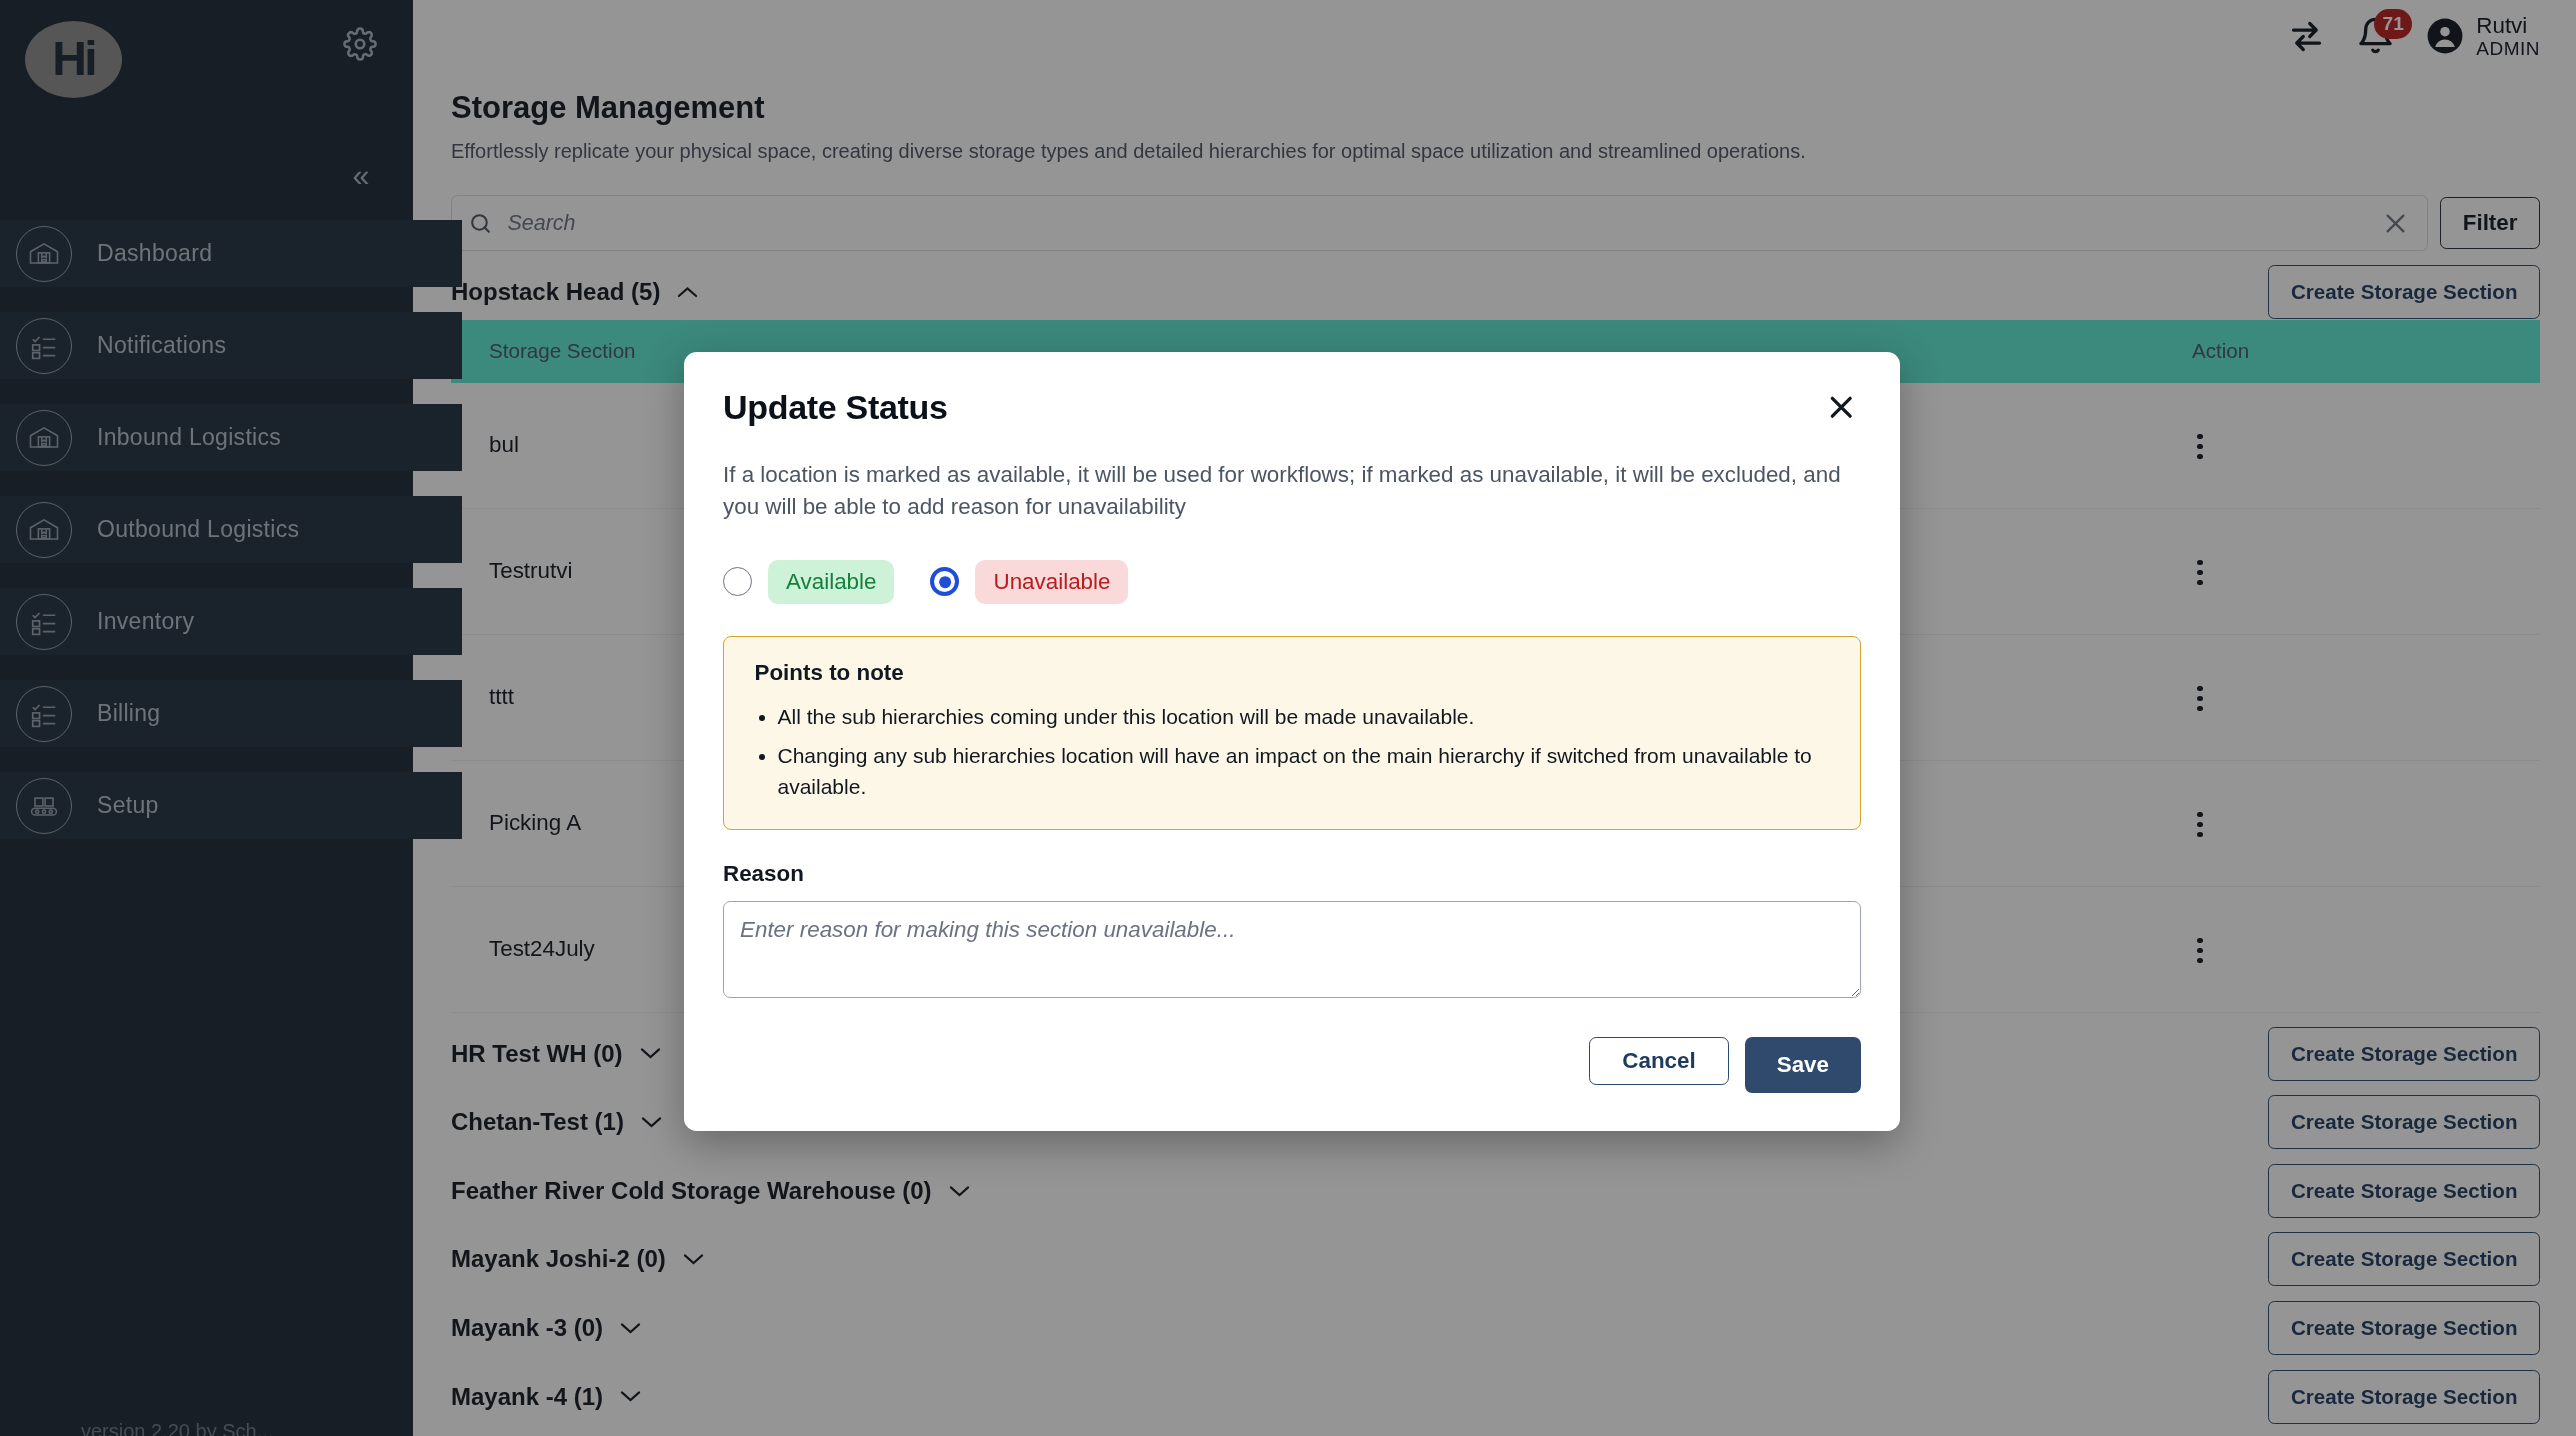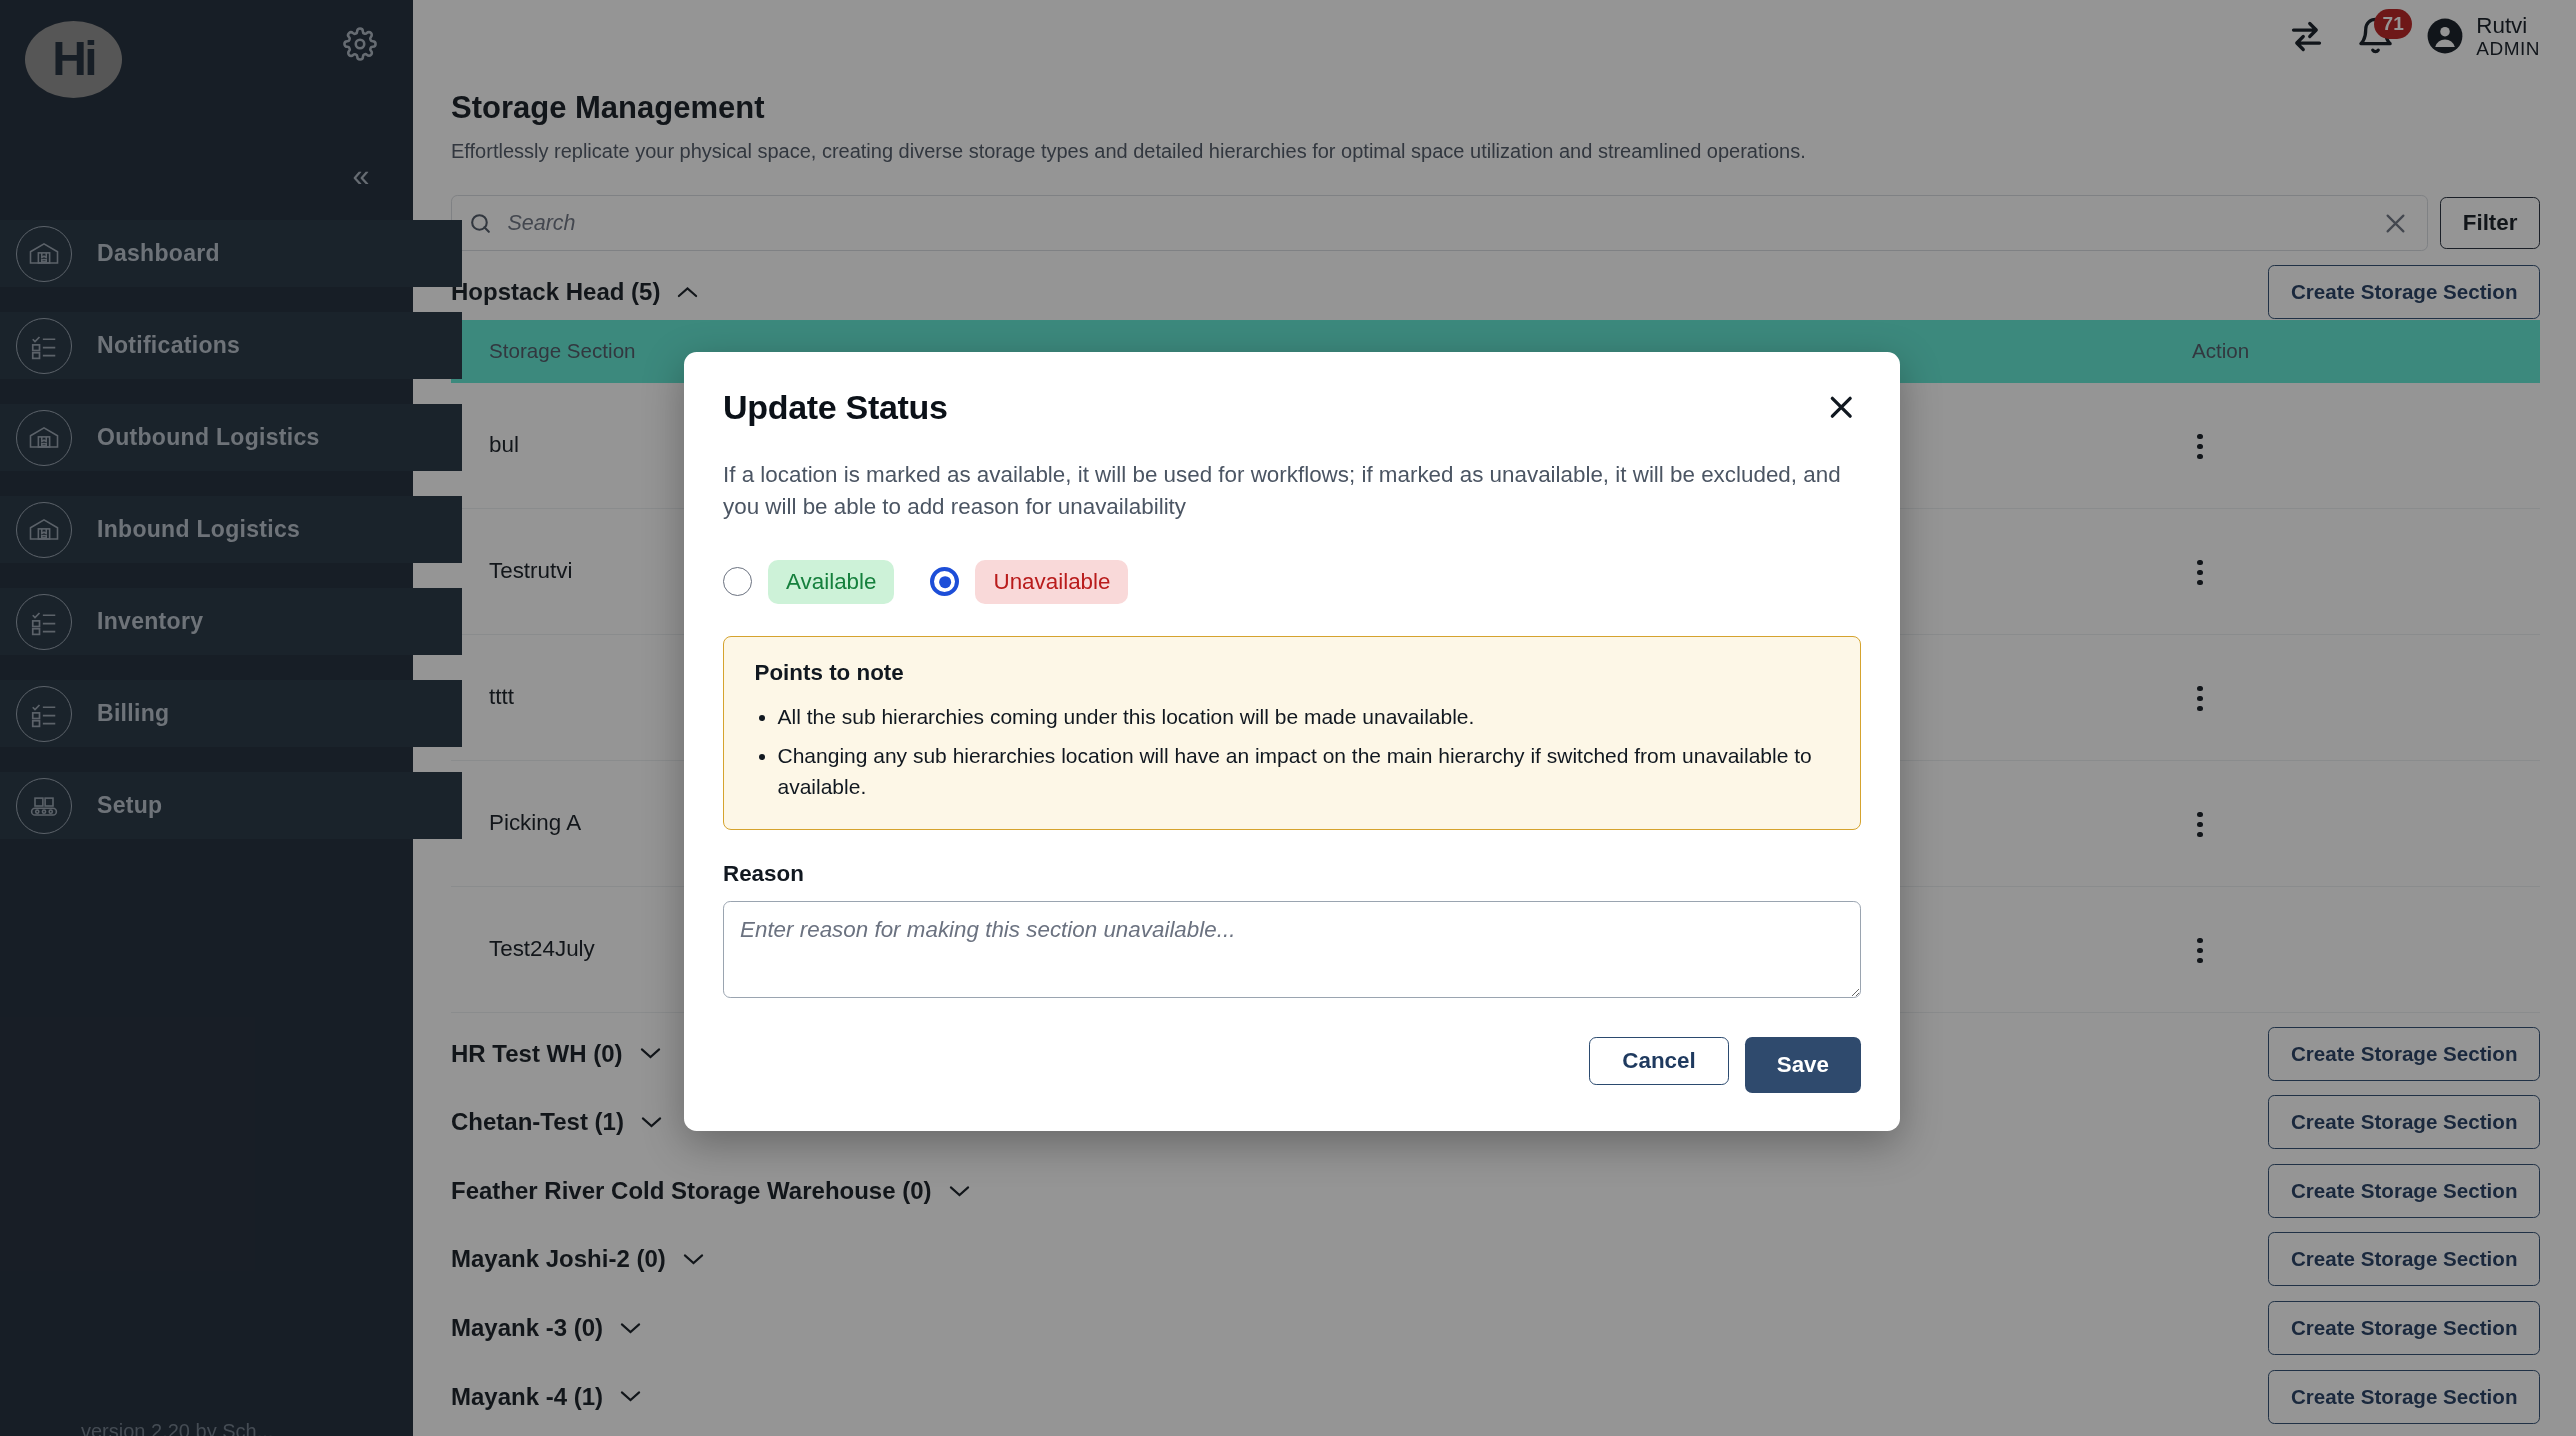--- a/index.html
+++ b/index.html
@@ -32,21 +32,21 @@
   .gear-btn {
     position: absolute; right: 36px; top: 27px;
     width: 34px; height: 34px; cursor: pointer;
   }
   .collapse-btn {
     position: absolute; right: 34px; top: 162px;
     width: 36px; height: 30.5px; cursor: pointer;
     color: #aab4c0; font-size: 30.5px; line-height: 27px;
     text-align: center;
   }
-  .nav-list { position: absolute; top: 220px; left: 0; width: 462px; font-weight: bold; }
+  .nav-list { position: absolute; top: 220px; left: 0; width: 462px; }
   .nav-item {
     display: flex; align-items: center;
     height: 67px; padding-left: 16px;
     background: #20303f; margin-bottom: 25px;
     cursor: pointer;
   }
   .nav-icon {
     width: 56px; height: 56px; border-radius: 50%;
     border: 1.8px solid #97a3b0;
     display: flex; align-items: center; justify-content: center;
@@ -293,33 +293,33 @@
 
       <div class="nav-item">
         <span class="nav-icon">
           <svg viewBox="0 0 32 32" width="36" height="36" fill="none" stroke="#97a3b0" stroke-width="1.4">
             <path d="M4 14 16 7l12 7v10H4z"></path>
               <rect x="11" y="15" width="10" height="9"></rect>
             <path d="M14 15v4l2-1 2 1v-4"></path>
               <rect x="14" y="21" width="4" height="2"></rect>
           </svg>
         </span>
-        <span class="nav-label">Outbound Logistics</span>
+        <span class="nav-label">Inbound Logistics</span>
       </div>
 
       <div class="nav-item">
         <span class="nav-icon">
           <svg viewBox="0 0 32 32" width="36" height="36" fill="none" stroke="#97a3b0" stroke-width="1.4">
             <path d="M4 14 16 7l12 7v10H4z"></path>
               <rect x="11" y="15" width="10" height="9"></rect>
             <path d="M14 15v4l2-1 2 1v-4"></path>
               <rect x="14" y="21" width="4" height="2"></rect>
           </svg>
         </span>
-        <span class="nav-label">Inbound Logistics</span>
+        <span class="nav-label">Outbound Logistics</span>
       </div>
 
       <div class="nav-item">
         <span class="nav-icon">
           <svg viewBox="0 0 32 32" width="36" height="36" fill="none" stroke="#97a3b0" stroke-width="1.5">
             <path d="M6 10l2 2 4-4"></path>
               <rect x="6" y="15" width="6" height="5"></rect>
               <rect x="6" y="22" width="6" height="5"></rect>
             <path d="M15 10h11M15 17.5h11M15 24.5h11"></path>
           </svg>

